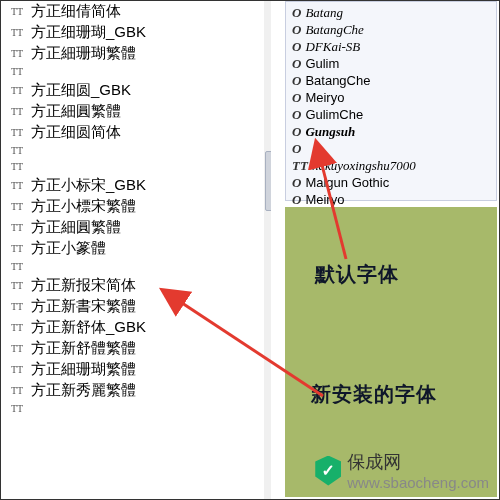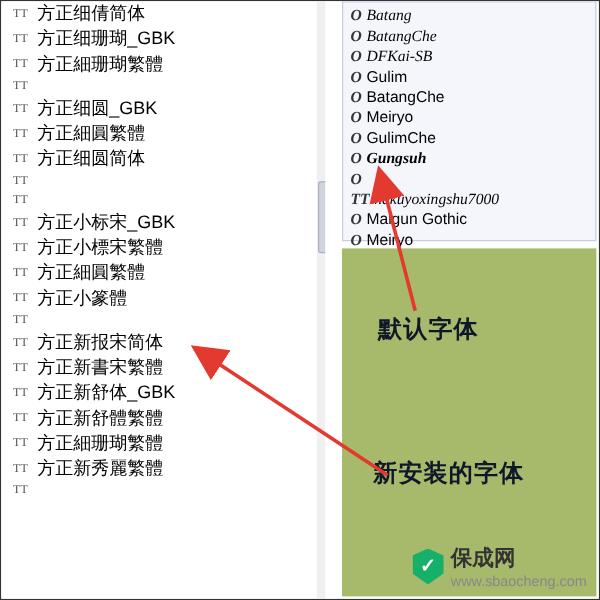--- a/index.html
+++ b/index.html
@@ -286,16 +286,16 @@
   </defs>
   <line x1="345" y1="258" x2="320" y2="160" stroke="#e33a2f" stroke-width="3" marker-end="url(#ah)"></line>
   <line x1="322" y1="395" x2="178" y2="300" stroke="#e33a2f" stroke-width="3" marker-end="url(#ah)"></line>
 </svg>
 
 <div class="watermark">
   <div class="wm-logo">
       <span class="wm-check">✓</span>
     </div>
   <div>
-    <div style="font-weight:700">保成网</div>
-    <div style="font-size:12px;color:#888">www.sbaocheng.com</div>
+    <div style="font-weight:400">保成网</div>
+    <div style="font-size:15px;color:#888">www.sbaocheng.com</div>
   </div>
 </div>
 
 </body></html>

